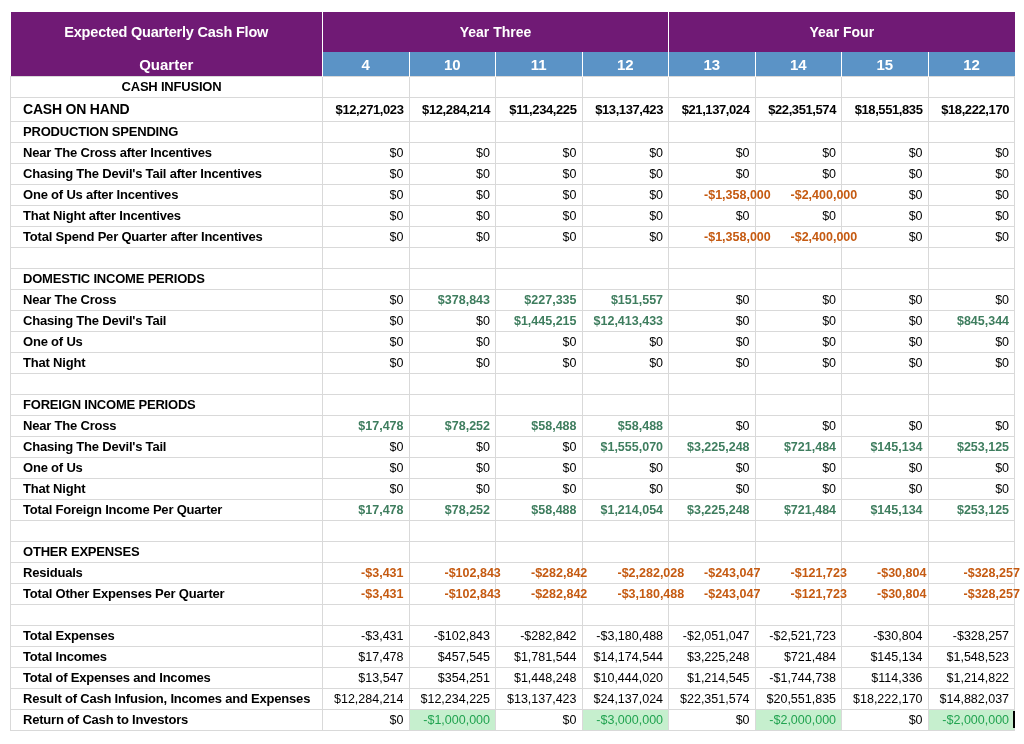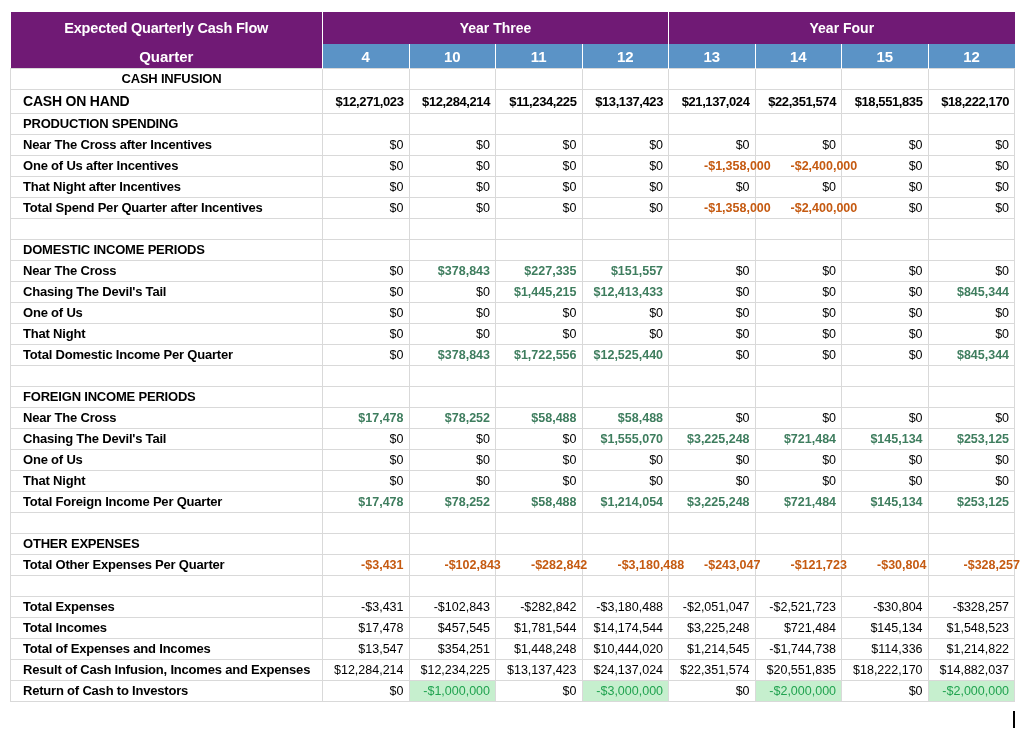--- a/index.html
+++ b/index.html
@@ -8,21 +8,21 @@
   .sheet{position:absolute;left:10px;top:12px;width:1004px;}
   table{border-collapse:collapse;table-layout:fixed;width:1004px;}
   col.c-label{width:312px;}
   col.c-data{width:86.5px;}
 
   
   thead th{padding:0;font-weight:bold;color:#fff;white-space:nowrap;overflow:visible;}
   .h-dark{background:#701a75;}
   .h-light{background:#5B93C6;}
   th.title{font-size:14.5px;height:24px;text-align:center;letter-spacing:-0.2px;}
-  th.year{font-size:14px;height:32px;border-left:1px solid #fff;}
+  th.year{font-size:14px;height:40px;border-left:1px solid #fff;}
   th.quarter-label{font-size:15px;height:24px;text-align:center;}
   th.qnum{font-size:15px;height:24px;text-align:center;border-left:1px solid #fff;}
 
   
   tbody td{border:1px solid #D9D9D9;height:20px;padding:0;white-space:nowrap;overflow:visible;
            font-size:12.5px;color:#000;line-height:20px;}
   td.lab{font-weight:bold;font-size:13px;text-align:left;padding-left:12px;letter-spacing:-0.2px;}
   td.lab.center{text-align:center;padding-left:10px;}
   td.val{text-align:right;padding-right:5px;}
   tr.r-cash td{height:23px;line-height:23px;}
@@ -107,20 +107,31 @@
           <td class="val v-k">$0</td>
           <td class="val v-k">$0</td>
           <td class="val v-k">$0</td>
           <td class="val v-k">$0</td>
           <td class="val v-k">$0</td>
           <td class="val v-k">$0</td>
           <td class="val v-k">$0</td>
           <td class="val v-k">$0</td>
         </tr>
         <tr class="r-data">
+          <td class="lab">Chasing The Devil's Tail after Incentives</td>
+          <td class="val v-k">$0</td>
+          <td class="val v-k">$0</td>
+          <td class="val v-k">$0</td>
+          <td class="val v-k">$0</td>
+          <td class="val v-k">$0</td>
+          <td class="val v-k">$0</td>
+          <td class="val v-k">$0</td>
+          <td class="val v-k">$0</td>
+        </tr>
+        <tr class="r-data">
           <td class="lab">One of Us after Incentives</td>
           <td class="val v-k">$0</td>
           <td class="val v-k">$0</td>
           <td class="val v-k">$0</td>
           <td class="val v-k">$0</td>
           <td class="val v-o">-$1,358,000</td>
           <td class="val v-o">-$2,400,000</td>
           <td class="val v-k">$0</td>
           <td class="val v-k">$0</td>
         </tr>
@@ -204,31 +215,20 @@
         <tr class="r-data">
           <td class="lab">That Night</td>
           <td class="val v-k">$0</td>
           <td class="val v-k">$0</td>
           <td class="val v-k">$0</td>
           <td class="val v-k">$0</td>
           <td class="val v-k">$0</td>
           <td class="val v-k">$0</td>
           <td class="val v-k">$0</td>
           <td class="val v-k">$0</td>
-        </tr>
-        <tr class="r-data">
-          <td class="lab">Total Domestic Income Per Quarter</td>
-          <td class="val v-k">$0</td>
-          <td class="val v-g">$378,843</td>
-          <td class="val v-g">$1,722,556</td>
-          <td class="val v-g">$12,525,440</td>
-          <td class="val v-k">$0</td>
-          <td class="val v-k">$0</td>
-          <td class="val v-k">$0</td>
-          <td class="val v-g">$845,344</td>
         </tr>
         <tr class="r-blank">
           <td class="lab"></td>
           <td class="val"></td>
           <td class="val"></td>
           <td class="val"></td>
           <td class="val"></td>
           <td class="val"></td>
           <td class="val"></td>
           <td class="val"></td>
@@ -316,20 +316,31 @@
           <td class="val"></td>
           <td class="val"></td>
           <td class="val"></td>
           <td class="val"></td>
           <td class="val"></td>
           <td class="val"></td>
           <td class="val"></td>
           <td class="val"></td>
         </tr>
         <tr class="r-data">
+          <td class="lab">Residuals</td>
+          <td class="val v-o">-$3,431</td>
+          <td class="val v-o">-$102,843</td>
+          <td class="val v-o">-$282,842</td>
+          <td class="val v-o">-$2,282,028</td>
+          <td class="val v-o">-$243,047</td>
+          <td class="val v-o">-$121,723</td>
+          <td class="val v-o">-$30,804</td>
+          <td class="val v-o">-$328,257</td>
+        </tr>
+        <tr class="r-data">
           <td class="lab">Total Other Expenses Per Quarter</td>
           <td class="val v-o">-$3,431</td>
           <td class="val v-o">-$102,843</td>
           <td class="val v-o">-$282,842</td>
           <td class="val v-o">-$3,180,488</td>
           <td class="val v-o">-$243,047</td>
           <td class="val v-o">-$121,723</td>
           <td class="val v-o">-$30,804</td>
           <td class="val v-o">-$328,257</td>
         </tr>

